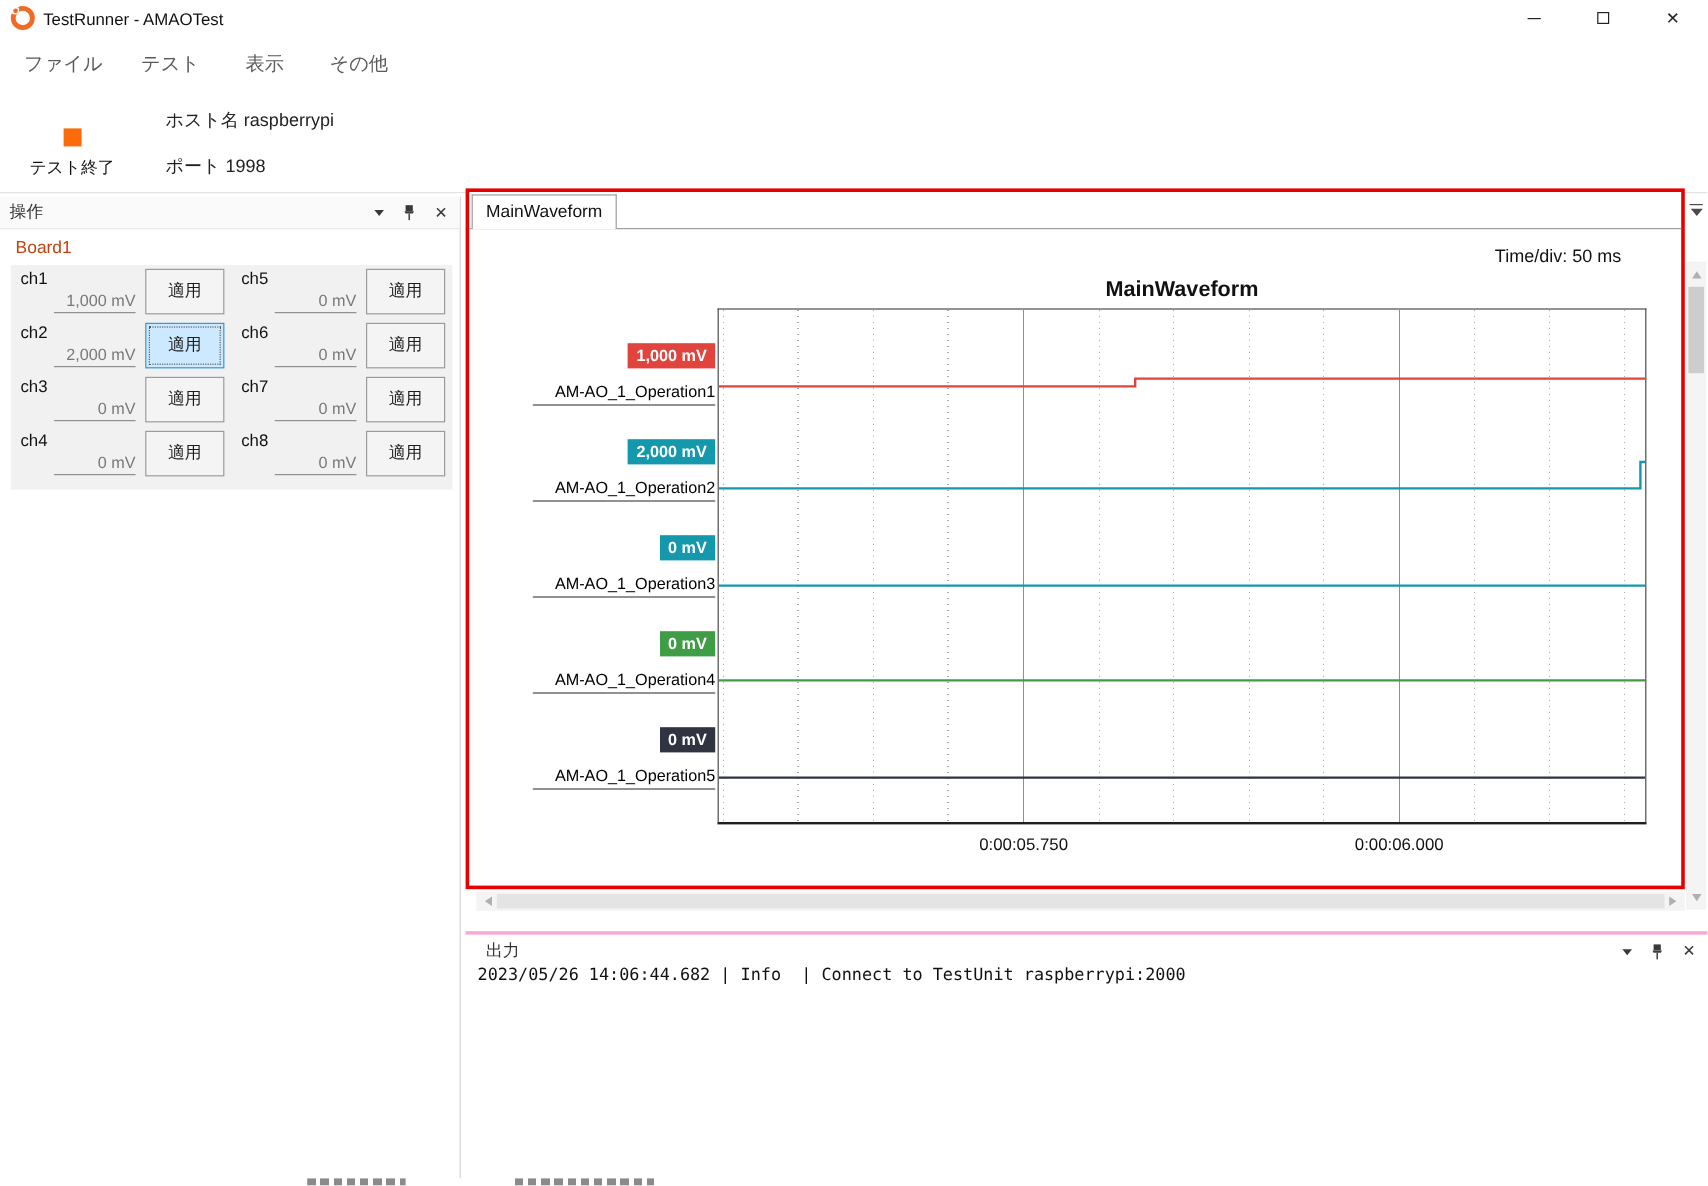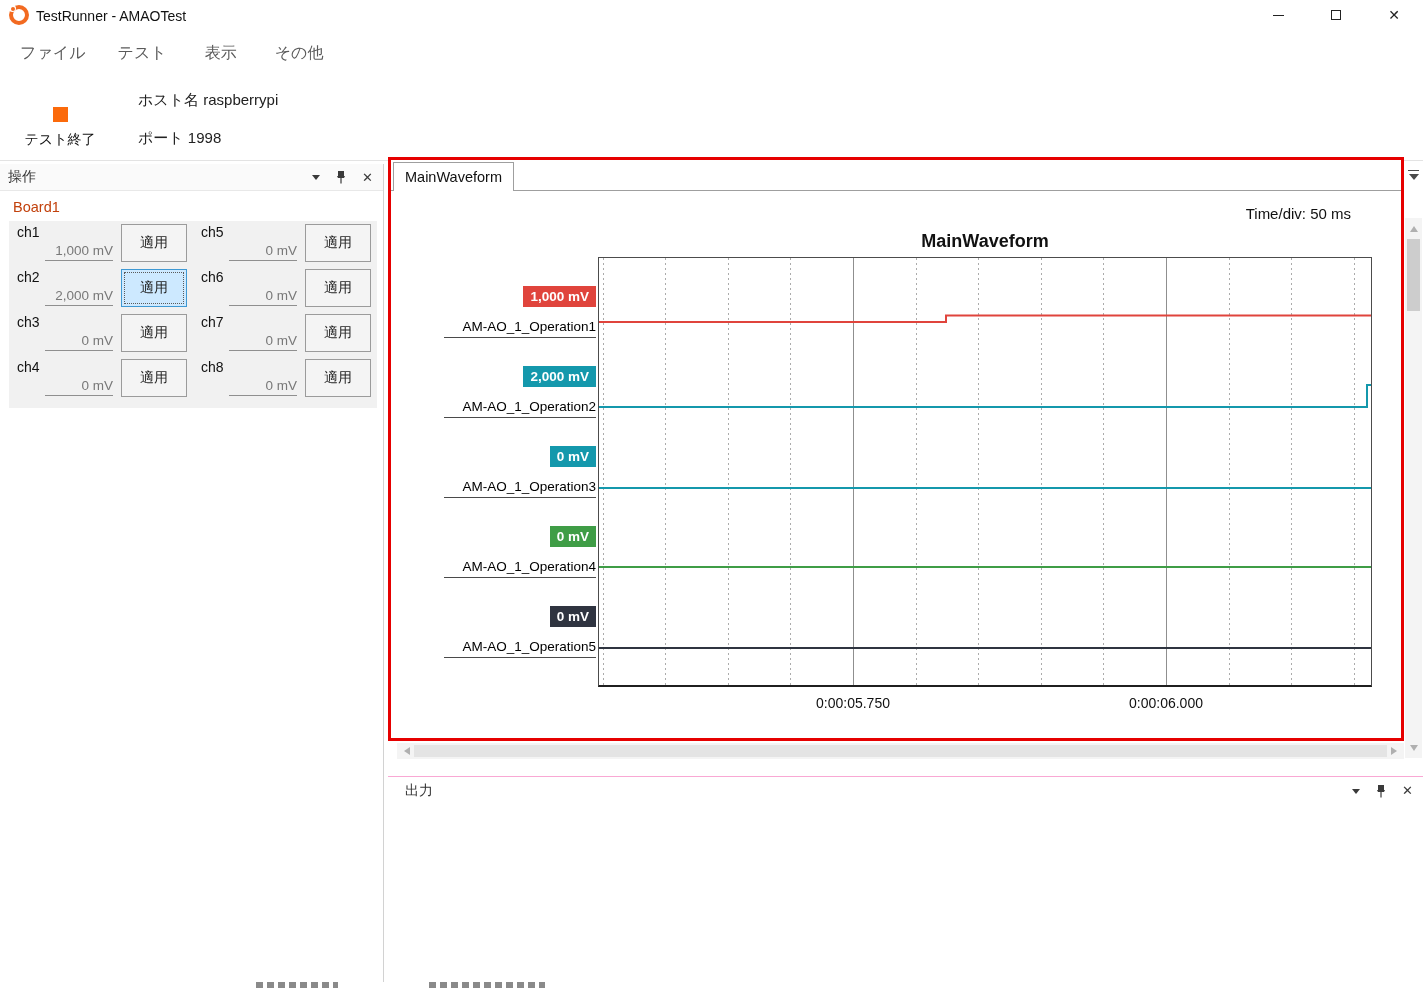--- a/index.html
+++ b/index.html
@@ -83,21 +83,21 @@
   .tri-down{width:0;height:0;border:4.5px solid transparent;border-top:6px solid #b0b0b0;}
   .v-thumb{position:absolute;left:2px;top:21px;width:13px;height:72px;background:#cdcdcd;}
   .h-scroll{position:absolute;left:397px;top:743px;width:1007px;height:16px;background:#f4f4f4;}
   .h-left,.h-right{position:absolute;top:0;width:16px;height:16px;display:flex;align-items:center;justify-content:center;}
   .h-left{left:0;} .h-right{right:0;}
   .tri-left{width:0;height:0;border:4.5px solid transparent;border-right:6px solid #b0b0b0;}
   .tri-right{width:0;height:0;border:4.5px solid transparent;border-left:6px solid #b0b0b0;}
   .h-thumb{position:absolute;left:17px;top:2px;width:973px;height:12px;background:#e4e4e4;}
   
   .output-pane{position:absolute;left:388px;top:776px;width:1035px;height:212px;background:#fff;
-    border-top:1px solid #f9a8d4;box-sizing:border-box;}
+    border-top:3px solid #f9a8d4;box-sizing:border-box;}
   .output-pane .panel-header{background:#fff;border-bottom:none;padding-left:17px;}
   .log-line{position:absolute;left:10px;top:26px;font-family:"DejaVu Sans Mono","Liberation Mono",monospace;
     font-size:14px;color:#111;white-space:pre;}
   
   .frag{position:absolute;top:982px;height:6px;
     background:repeating-linear-gradient(90deg,#8a8a8a 0 7px,transparent 7px 11px);}
 </style>
 </head>
 <body>
 
@@ -273,16 +273,17 @@
     <span class="hdr-icons">
       <span class="icon-chevron"></span>
       <svg class="pin-svg" width="12" height="14" viewBox="0 0 12 14">
           <rect x="3" y="1" width="6" height="5" fill="#3a3a3a"></rect>
           <path d="M2 6h8l-1 2H3z" fill="#3a3a3a"></path>
           <rect x="5.4" y="8" width="1.2" height="5.5" fill="#3a3a3a"></rect>
         </svg>
       <span class="icon-close">✕</span>
     </span>
   </div>
+  <div class="log-line">2023/05/26 14:06:44.682 | Info  | Connect to TestUnit raspberrypi:2000</div>
 </div>
 
 <div class="frag" style="left:256px;width:82px"></div>
 <div class="frag" style="left:429px;width:116px"></div>
 
 </body></html>

